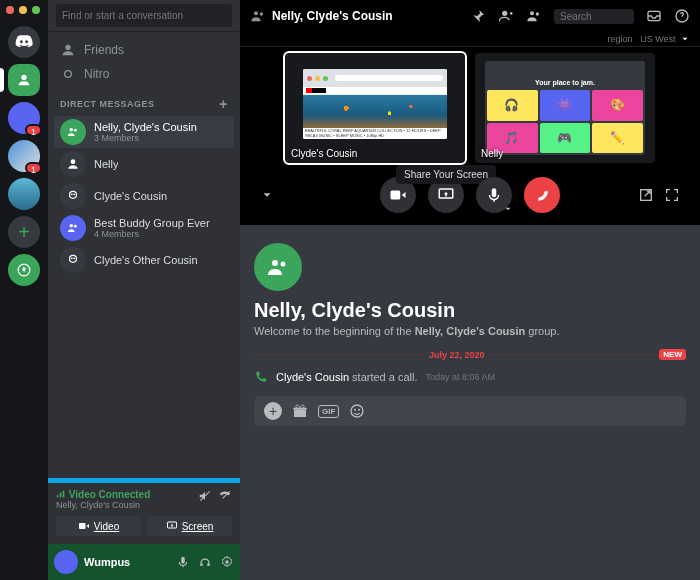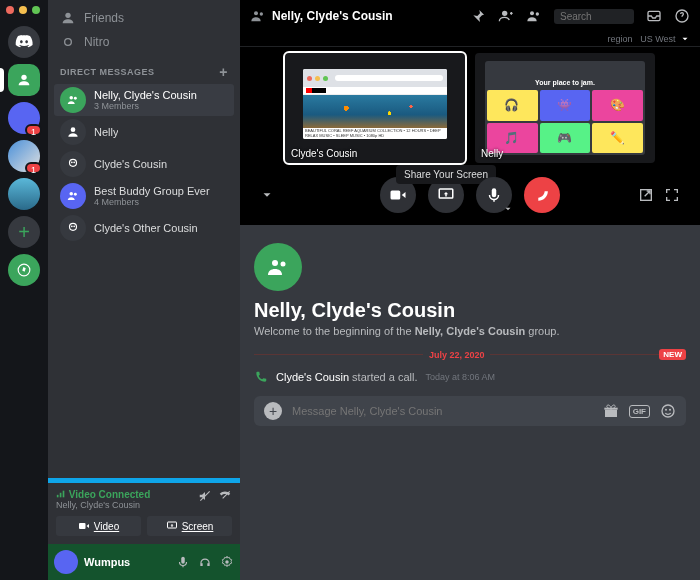--- a/index.html
+++ b/index.html
@@ -119,20 +119,23 @@
   <div class="server-icon add">+</div>
   <div class="server-icon explore">
     <svg width="14" height="14" viewBox="0 0 24 24" fill="#fff">
         <circle cx="12" cy="12" r="10" fill="none" stroke="#fff" stroke-width="2"></circle>
         <path d="M15 9l-2 6-4-2 2-6z"></path>
       </svg>
   </div>
 </div>
 
 <div class="channel-bar">
+  <div class="search-box">
+    <input class="search-input" placeholder="Find or start a conversation" style="">
+  </div>
   <div class="ch-list">
     <div class="ch-item">
       <svg width="16" height="16" viewBox="0 0 24 24" fill="currentColor">
           <circle cx="12" cy="8" r="4"></circle>
           <path d="M4 20c0-4 4-6 8-6s8 2 8 6z"></path>
         </svg>
       <span>Friends</span>
     </div>
     <div class="ch-item">
       <svg width="16" height="16" viewBox="0 0 24 24" fill="currentColor">
@@ -407,21 +410,20 @@
     </div>
     <div class="msg">
       <svg class="msg-phone" width="14" height="14" viewBox="0 0 24 24" fill="currentColor">
           <path d="M6 3c-1 0-2 1-2 2 0 8 7 15 15 15 1 0 2-1 2-2v-3l-5-1-2 2c-3-1-5-3-6-6l2-2-1-5z"></path>
         </svg>
       <span><span class="msg-name">Clyde's Cousin</span><span class="msg-body"> started a call.</span></span>
       <span class="msg-time">Today at 8:06 AM</span>
     </div>
     <div class="composer">
       <div class="comp-plus">+</div>
-      <input class="comp-input" placeholder="Message Nelly, Clyde's Cousin" style="">
       <div class="comp-icons">
         <svg width="16" height="16" viewBox="0 0 24 24" fill="currentColor">
             <rect x="3" y="10" width="18" height="11"></rect>
             <rect x="2" y="7" width="20" height="3"></rect>
             <path d="M12 7v14M8 7c-3 0-3-4 0-4 2 0 4 4 4 4s2-4 4-4c3 0 3 4 0 4" fill="none" stroke="currentColor" stroke-width="1.5"></path>
           </svg>
         <span class="gif-badge">GIF</span>
         <svg width="16" height="16" viewBox="0 0 24 24" fill="currentColor">
             <circle cx="12" cy="12" r="9" fill="none" stroke="currentColor" stroke-width="2"></circle>
             <circle cx="9" cy="10" r="1.5"></circle>

